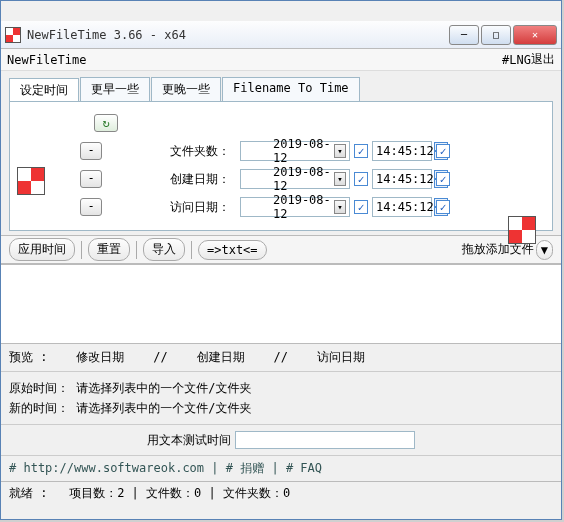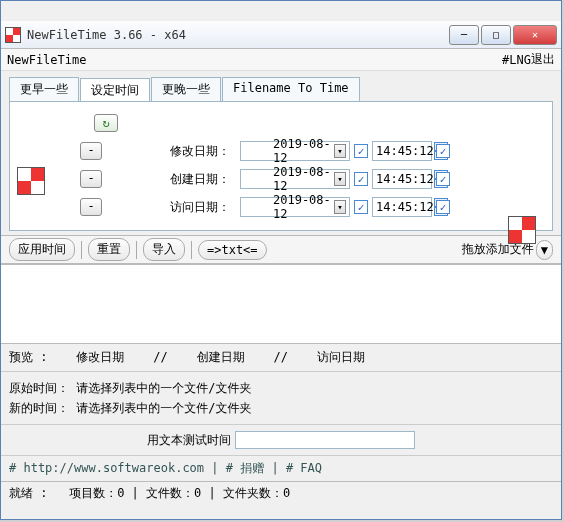--- a/index.html
+++ b/index.html
@@ -63,34 +63,34 @@
   <div class="menubar">
     <span>NewFileTime</span>
     <span class="spacer"></span>
     <span>#</span>
     <span>LNG</span>
     <span>退出</span>
   </div>
 
   <div class="tab-outer">
     <div class="tabs">
+      <div class="tab active">设定时间</div>
       <div class="tab">更早一些</div>
-      <div class="tab active">设定时间</div>
       <div class="tab">更晚一些</div>
       <div class="tab">Filename To Time</div>
     </div>
     <div class="tab-body" style="position:relative;">
       <div class="row">
           <div class="clock-btn">↻</div>
         </div>
 
       <div class="row">
         <div style="width:60px"></div>
         <div class="minus-btn">-</div>
-        <div class="lbl">修改日期：</div>
+        <div class="lbl">文件夹数：</div>
         <div class="date-input">
           <span>2019-08-12</span>
           <span class="dd">▾</span>
         </div>
         <span class="chk">✓</span>
         <div class="time-input">
           <span>14:45:12</span>
           <span class="spin">
               <div>▲</div>
               <div>▼</div>
@@ -179,20 +179,20 @@
   <div class="links">
     <span># http://www.softwareok.com</span>
     <span> | </span>
     <span># 捐赠</span>
     <span> | </span>
     <span># FAQ</span>
   </div>
 
   <div class="status">
     <span>就绪 :</span>&nbsp;&nbsp;
-    <span>项目数：0</span>
+    <span>项目数：2</span>
     <span> | </span>
     <span>文件数：0</span>
     <span> | </span>
     <span>文件夹数：0</span>
   </div>
 
 </div>
 
 </body></html>

